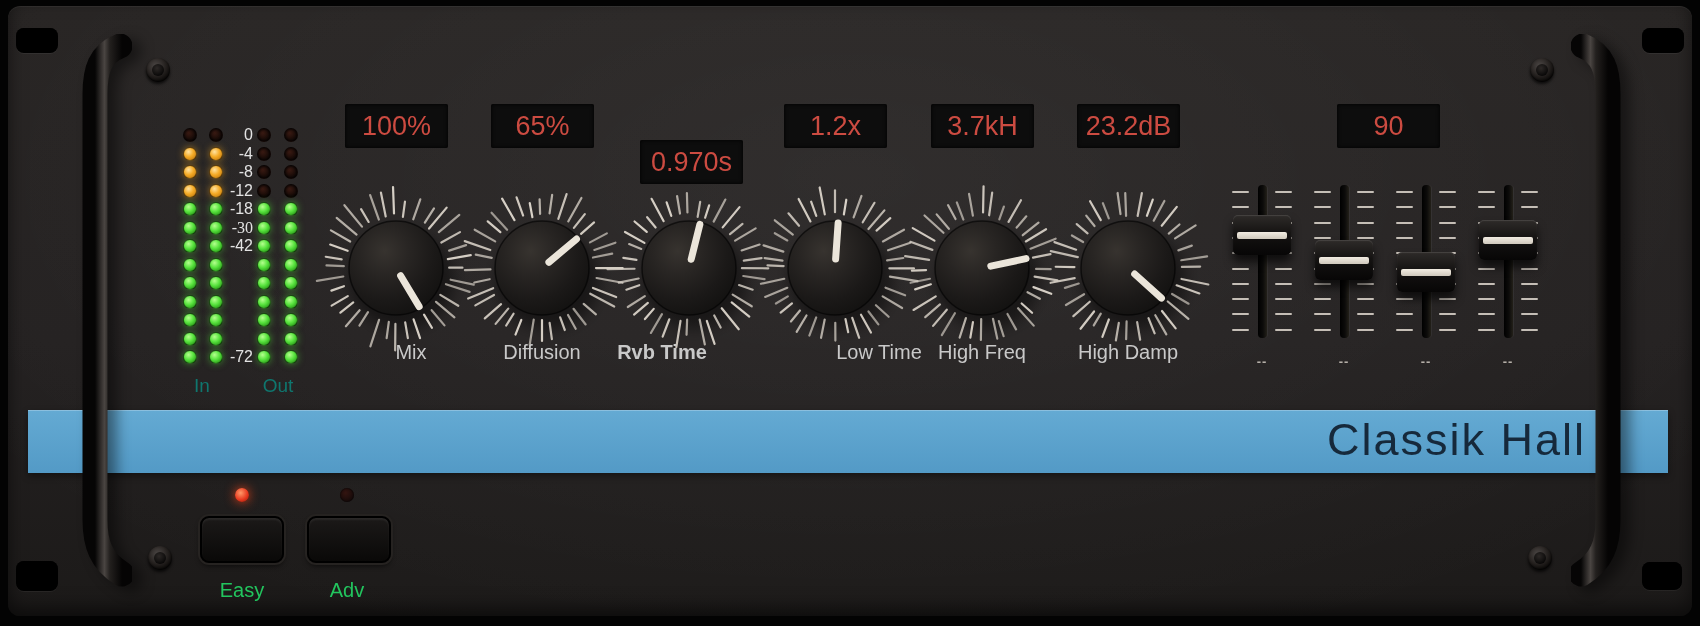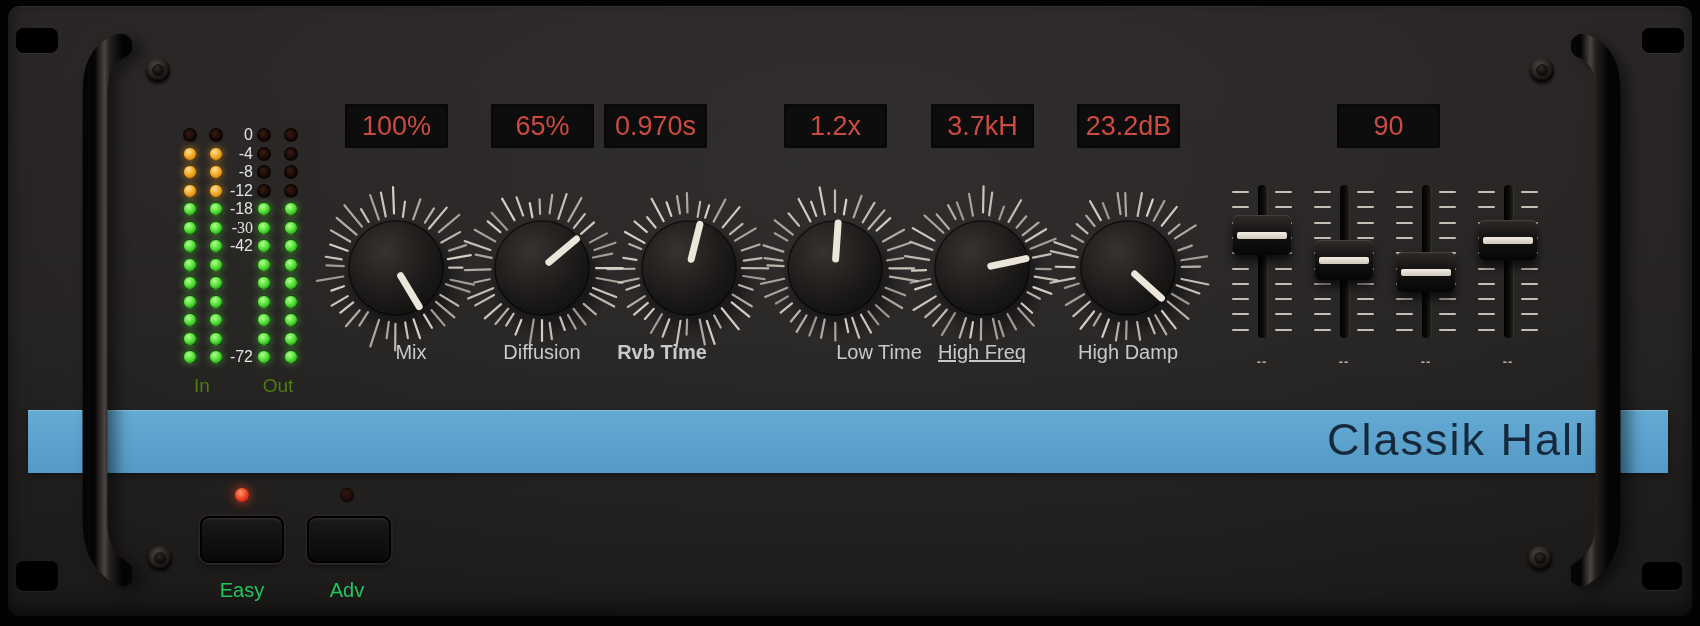--- a/index.html
+++ b/index.html
@@ -25,21 +25,21 @@
 
   
   .meter-led{position:absolute;width:14px;height:14px;border-radius:50%;border:1px solid rgba(0,0,0,0.55);box-sizing:border-box;}
   .led-off{background:radial-gradient(circle at 38% 32%,#3a1a12 0%,#1c0d09 55%,#0d0605 100%);
            box-shadow:inset 0 0 3px #000;}
   .led-green{background:radial-gradient(circle at 38% 32%,#b4ff8e 0%,#56e23c 45%,#2f9e1d 80%,#1d6b10 100%);
            box-shadow:0 0 7px rgba(86,226,60,0.5);}
   .led-orange{background:radial-gradient(circle at 38% 32%,#ffe2a0 0%,#f5ab26 45%,#c27a10 90%);
            box-shadow:0 0 7px rgba(245,171,38,0.5);}
   .meter-scale-label{position:absolute;width:46px;text-align:right;font-size:16px;color:#e3e3e3;}
-  .meter-io-label{position:absolute;text-align:center;font-size:19px;color:#4d7c0f;}
+  .meter-io-label{position:absolute;text-align:center;font-size:19px;color:#0f766e;}
 
   
   .display{position:absolute;width:103px;height:44px;top:104px;background:#0d0d0d;border-radius:2px;
            color:#cc4b41;font-size:27px;line-height:44px;text-align:center;
            box-shadow:inset 0 0 4px #000;}
 
   .knob-label{position:absolute;top:340px;height:24px;line-height:24px;text-align:center;
               font-size:20px;color:#c9c9c9;}
 
   
@@ -260,21 +260,21 @@
           <line x1="0" y1="-54.91608161968179" x2="0" y2="-71.59592446149327" transform="rotate(310.7)" stroke="#d8d1c7" stroke-width="2.2" stroke-linecap="round" opacity="0.98"></line>
           <line x1="0" y1="-51.75283619342372" x2="0" y2="-74.83510054042563" transform="rotate(317.6)" stroke="#d8d1c7" stroke-width="2.2" stroke-linecap="round" opacity="0.66"></line>
           <line x1="0" y1="-55.273059371626005" x2="0" y2="-80.03913634549826" transform="rotate(330.1)" stroke="#d8d1c7" stroke-width="2.2" stroke-linecap="round" opacity="0.99"></line>
           <line x1="0" y1="-55.72967003937811" x2="0" y2="-75.09669424011372" transform="rotate(340.2)" stroke="#d8d1c7" stroke-width="2.2" stroke-linecap="round" opacity="0.95"></line>
           <line x1="0" y1="-51.714091926347464" x2="0" y2="-66.07317647174932" transform="rotate(349.3)" stroke="#d8d1c7" stroke-width="2.2" stroke-linecap="round" opacity="1.00"></line>
           <circle cx="0" cy="0" r="47" fill="url(#kg1)" stroke="rgba(0,0,0,0.6)" stroke-width="1.5"></circle>
        <line x1="0" y1="-9" x2="0" y2="-45" transform="rotate(50)" stroke="#ebe5da" stroke-width="7" stroke-linecap="round"></line>
         </g>
       </svg>
       <div class="knob-label" style="left: 472px; width: 140px;">Diffusion</div>
-      <div class="display" style="left: 604px;">0.970s</div>
+      <div class="display" style="left: 640px; margin-top: 36px;">0.970s</div>
       <svg width="176" height="176" style="position: absolute; left: 601px; top: 180px; overflow: visible;">
         <defs>
           <radialGradient id="kg2" cx="0.38" cy="0.32" r="0.75">
          <stop offset="0" stop-color="#37332f"></stop>
             <stop offset="0.35" stop-color="#282523"></stop>
          <stop offset="0.7" stop-color="#1b1918"></stop>
             <stop offset="1" stop-color="#121110"></stop>
        </radialGradient>
        <filter id="kb2" x="-50%" y="-50%" width="200%" height="200%">
          <feGaussianBlur stdDeviation="7"></feGaussianBlur>
@@ -427,21 +427,21 @@
           <line x1="0" y1="-54.84310772526078" x2="0" y2="-79.90109555865638" transform="rotate(299.9)" stroke="#d8d1c7" stroke-width="2.2" stroke-linecap="round" opacity="0.95"></line>
           <line x1="0" y1="-52.185739351203665" x2="0" y2="-77.84459972381592" transform="rotate(312.4)" stroke="#d8d1c7" stroke-width="2.2" stroke-linecap="round" opacity="0.74"></line>
           <line x1="0" y1="-51.34167278907262" x2="0" y2="-70.24612254556268" transform="rotate(319.8)" stroke="#d8d1c7" stroke-width="2.2" stroke-linecap="round" opacity="0.77"></line>
           <line x1="0" y1="-55.6398789237719" x2="0" y2="-71.50659818644635" transform="rotate(331.6)" stroke="#d8d1c7" stroke-width="2.2" stroke-linecap="round" opacity="0.78"></line>
           <line x1="0" y1="-51.91246600262821" x2="0" y2="-70.26048694131896" transform="rotate(339.0)" stroke="#d8d1c7" stroke-width="2.2" stroke-linecap="round" opacity="0.67"></line>
           <line x1="0" y1="-53.11729173082858" x2="0" y2="-75.25525026931427" transform="rotate(350.1)" stroke="#d8d1c7" stroke-width="2.2" stroke-linecap="round" opacity="0.73"></line>
           <circle cx="0" cy="0" r="47" fill="url(#kg4)" stroke="rgba(0,0,0,0.6)" stroke-width="1.5"></circle>
        <line x1="0" y1="-9" x2="0" y2="-45" transform="rotate(78)" stroke="#ebe5da" stroke-width="7" stroke-linecap="round"></line>
         </g>
       </svg>
-      <div class="knob-label" style="left: 912px; width: 140px; text-decoration: underline;">High Freq</div>
+      <div class="knob-label" style="left: 912px; width: 140px;">High Freq</div>
       <div class="display" style="left: 1077px;">23.2dB</div>
       <svg width="176" height="176" style="position: absolute; left: 1040px; top: 180px; overflow: visible;">
         <defs>
           <radialGradient id="kg5" cx="0.38" cy="0.32" r="0.75">
          <stop offset="0" stop-color="#37332f"></stop>
             <stop offset="0.35" stop-color="#282523"></stop>
          <stop offset="0.7" stop-color="#1b1918"></stop>
             <stop offset="1" stop-color="#121110"></stop>
        </radialGradient>
        <filter id="kb5" x="-50%" y="-50%" width="200%" height="200%">

